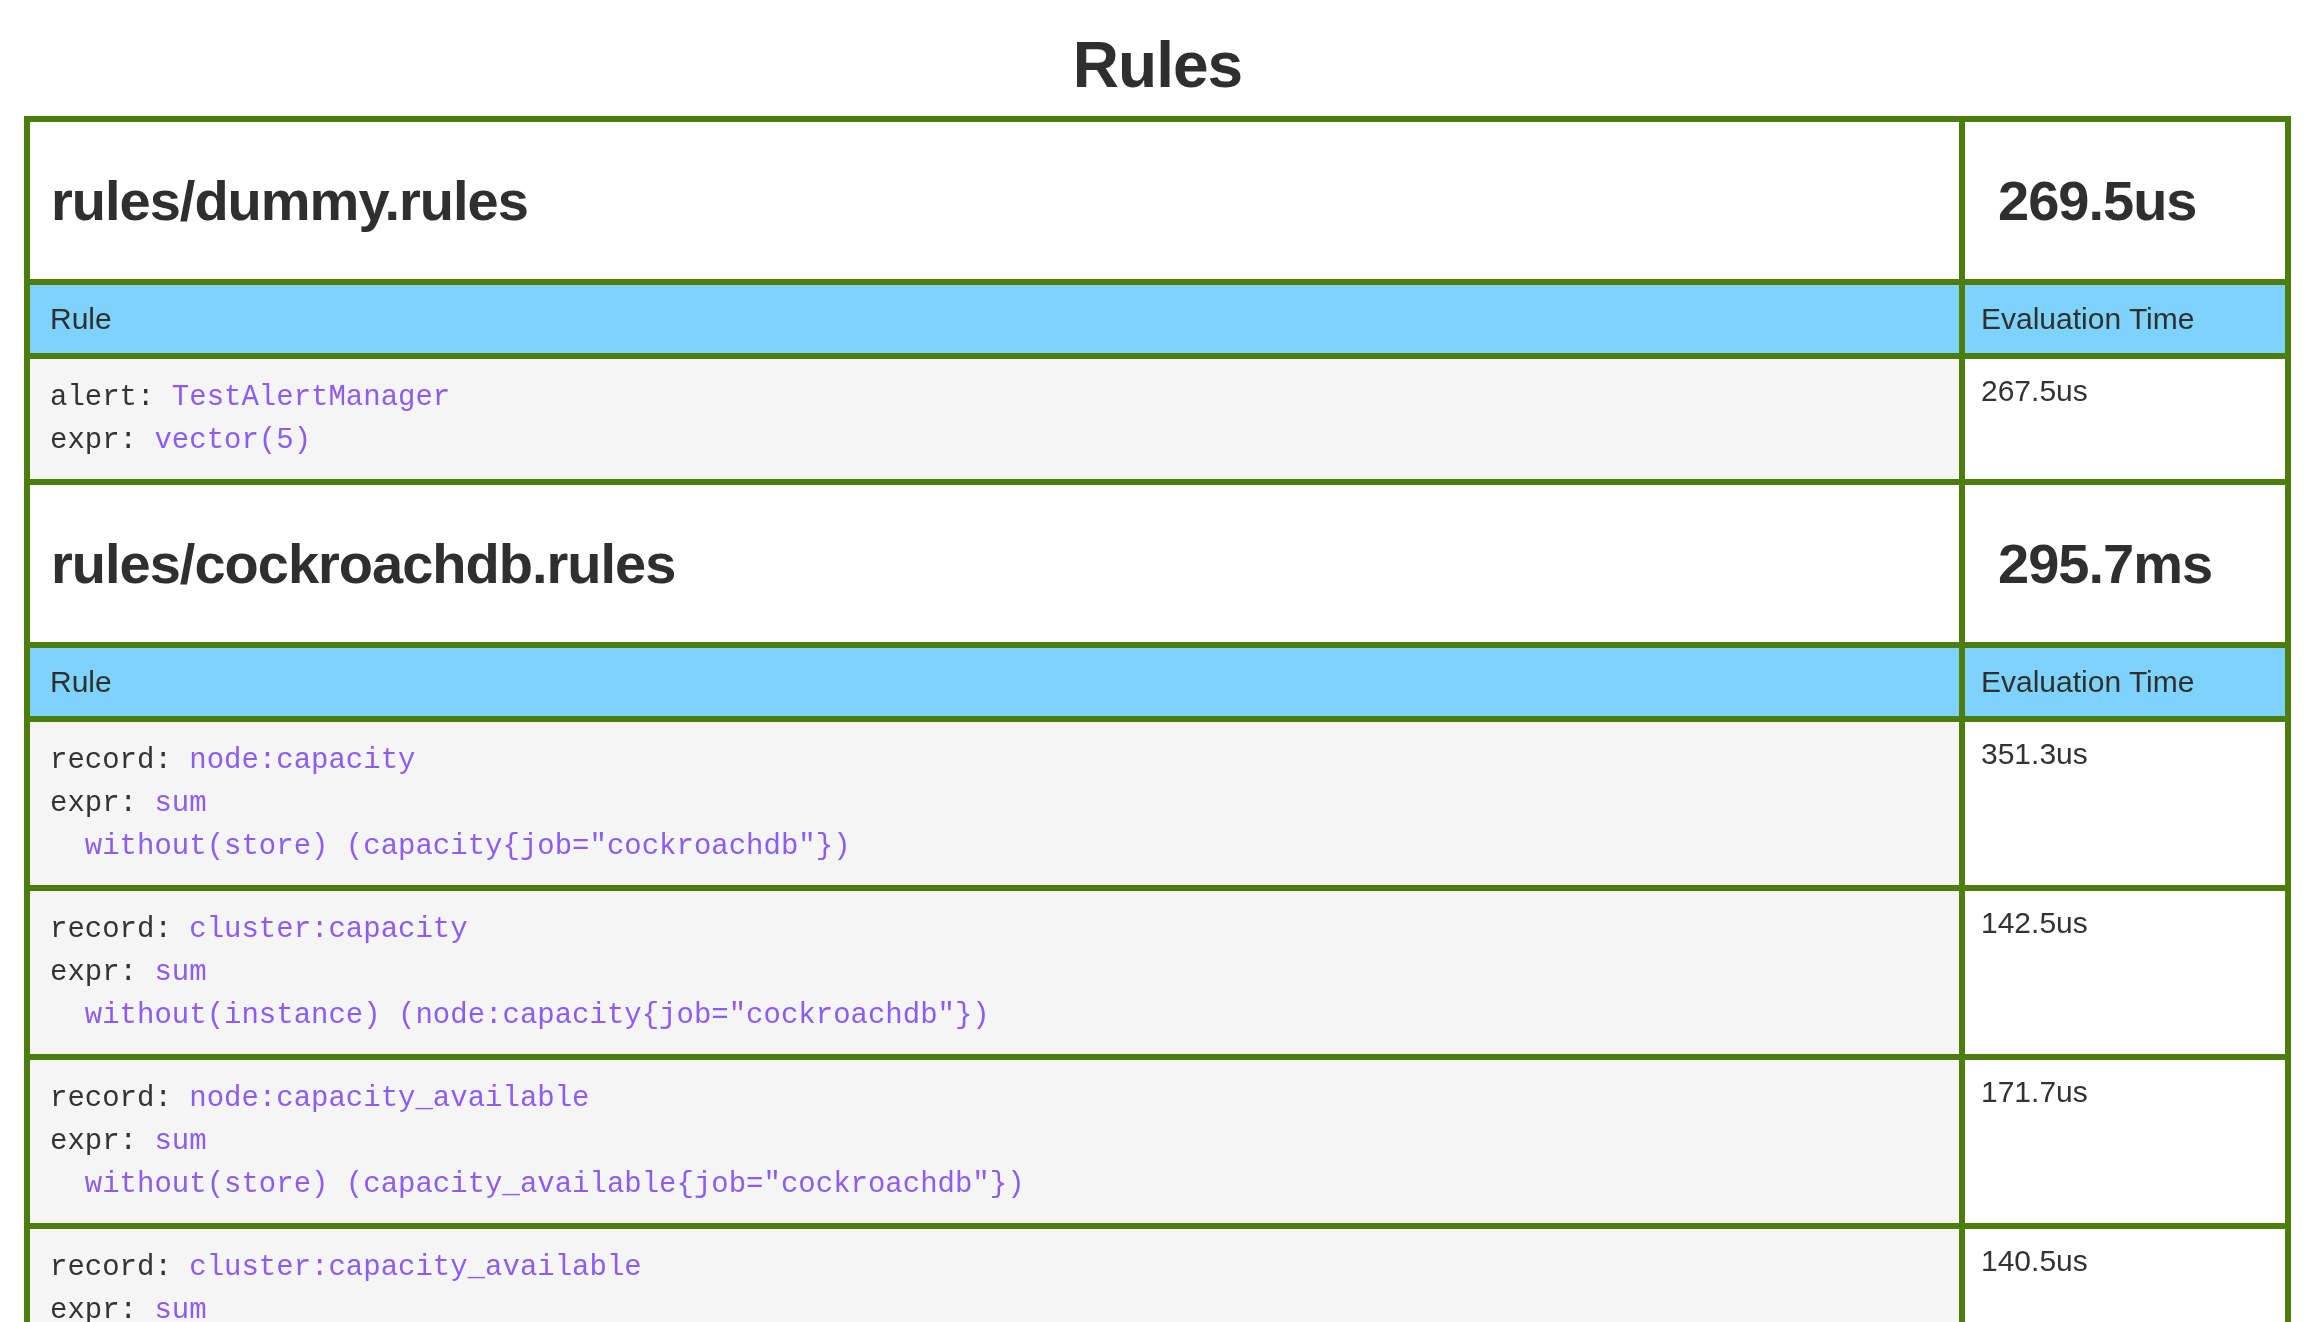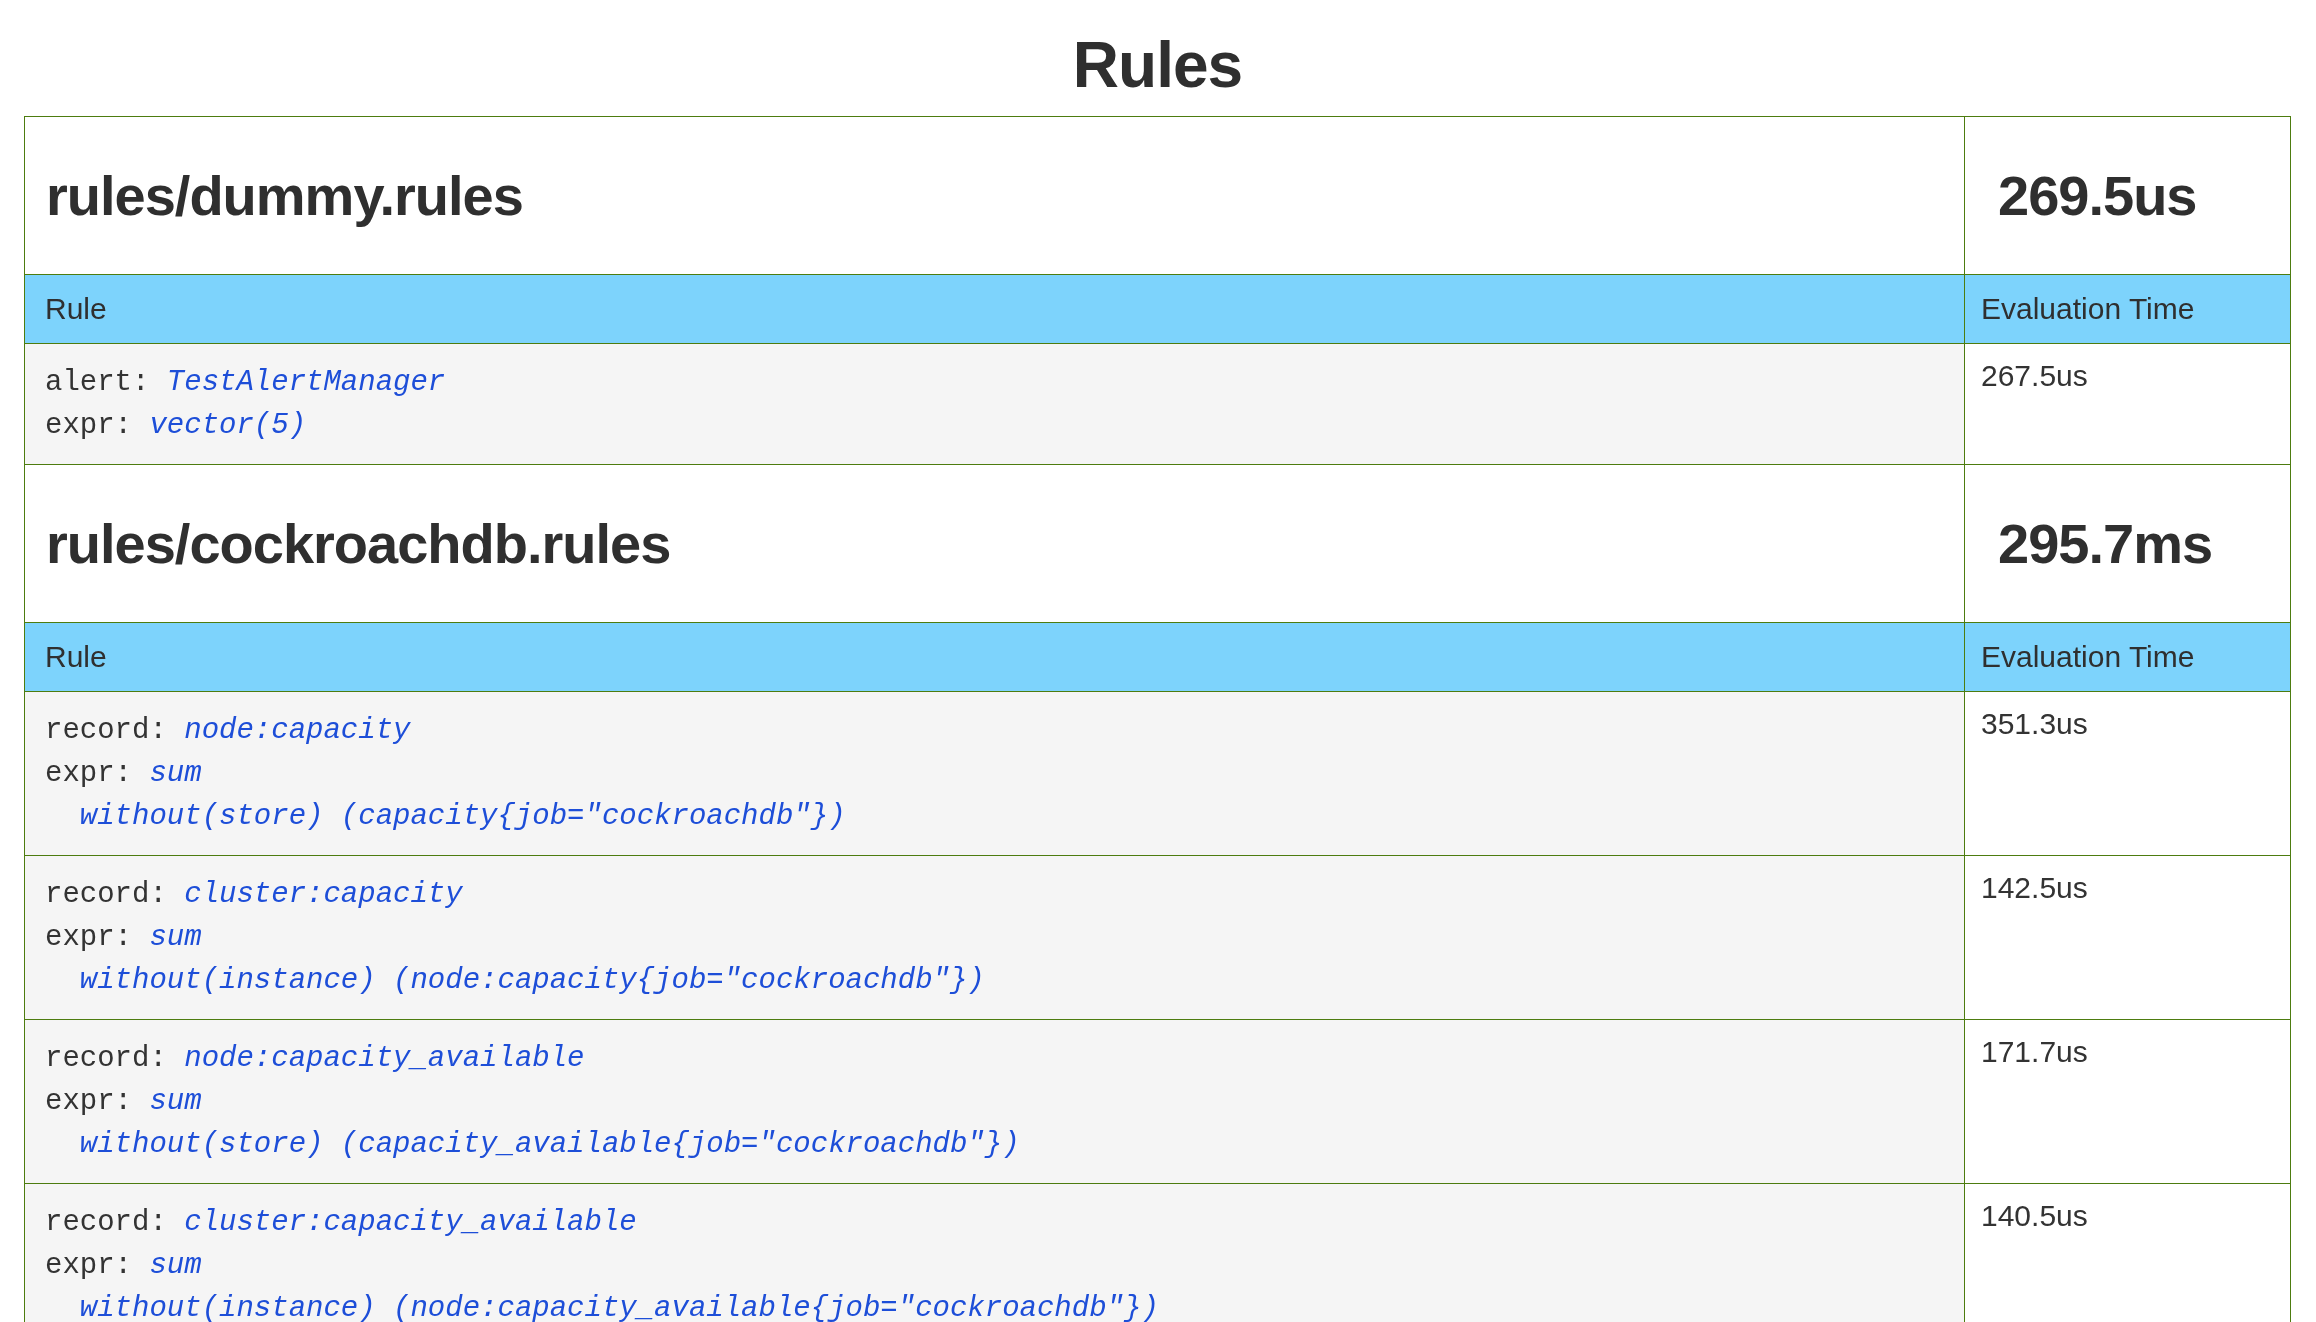--- a/index.html
+++ b/index.html
@@ -24,21 +24,21 @@
     margin: 18px 0 14px 0;
     color: #2f2f2f;
     text-align: center;
   }
   table.rules-table {
     width: 100%;
     border-collapse: collapse;
     table-layout: fixed;
   }
   table.rules-table td, table.rules-table th {
-    border: 1px solid #4d7c0f;
+    border: 6px solid #4d7c0f;
   }
   col.time-col { width: 326px; }
 
   tr.group-header-row td {
     height: 155px;
     vertical-align: middle;
     background: #ffffff;
   }
   .h2 {
     font-size: 56px;
@@ -70,24 +70,23 @@
   td.rule-cell pre {
     margin: 0;
     padding: 17px 20px;
     font-family: "Liberation Mono", monospace;
     font-size: 29px;
     line-height: 43px;
     color: #333333;
     white-space: pre;
   }
   a.code-link {
-    color: #1d4ed8;
+    color: #8b5cf6;
     text-decoration: none;
     cursor: pointer;
-    font-style: italic;
   }
   td.eval-cell {
     background: #ffffff;
     vertical-align: top;
     font-size: 30px;
     padding: 15px 0 8px 16px;
     color: #333333;
   }
 </style>
 </head>

